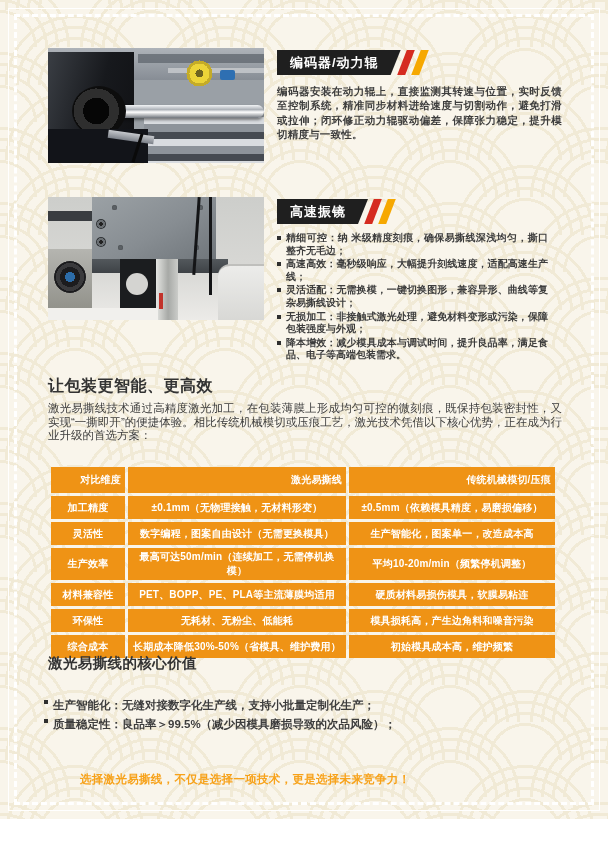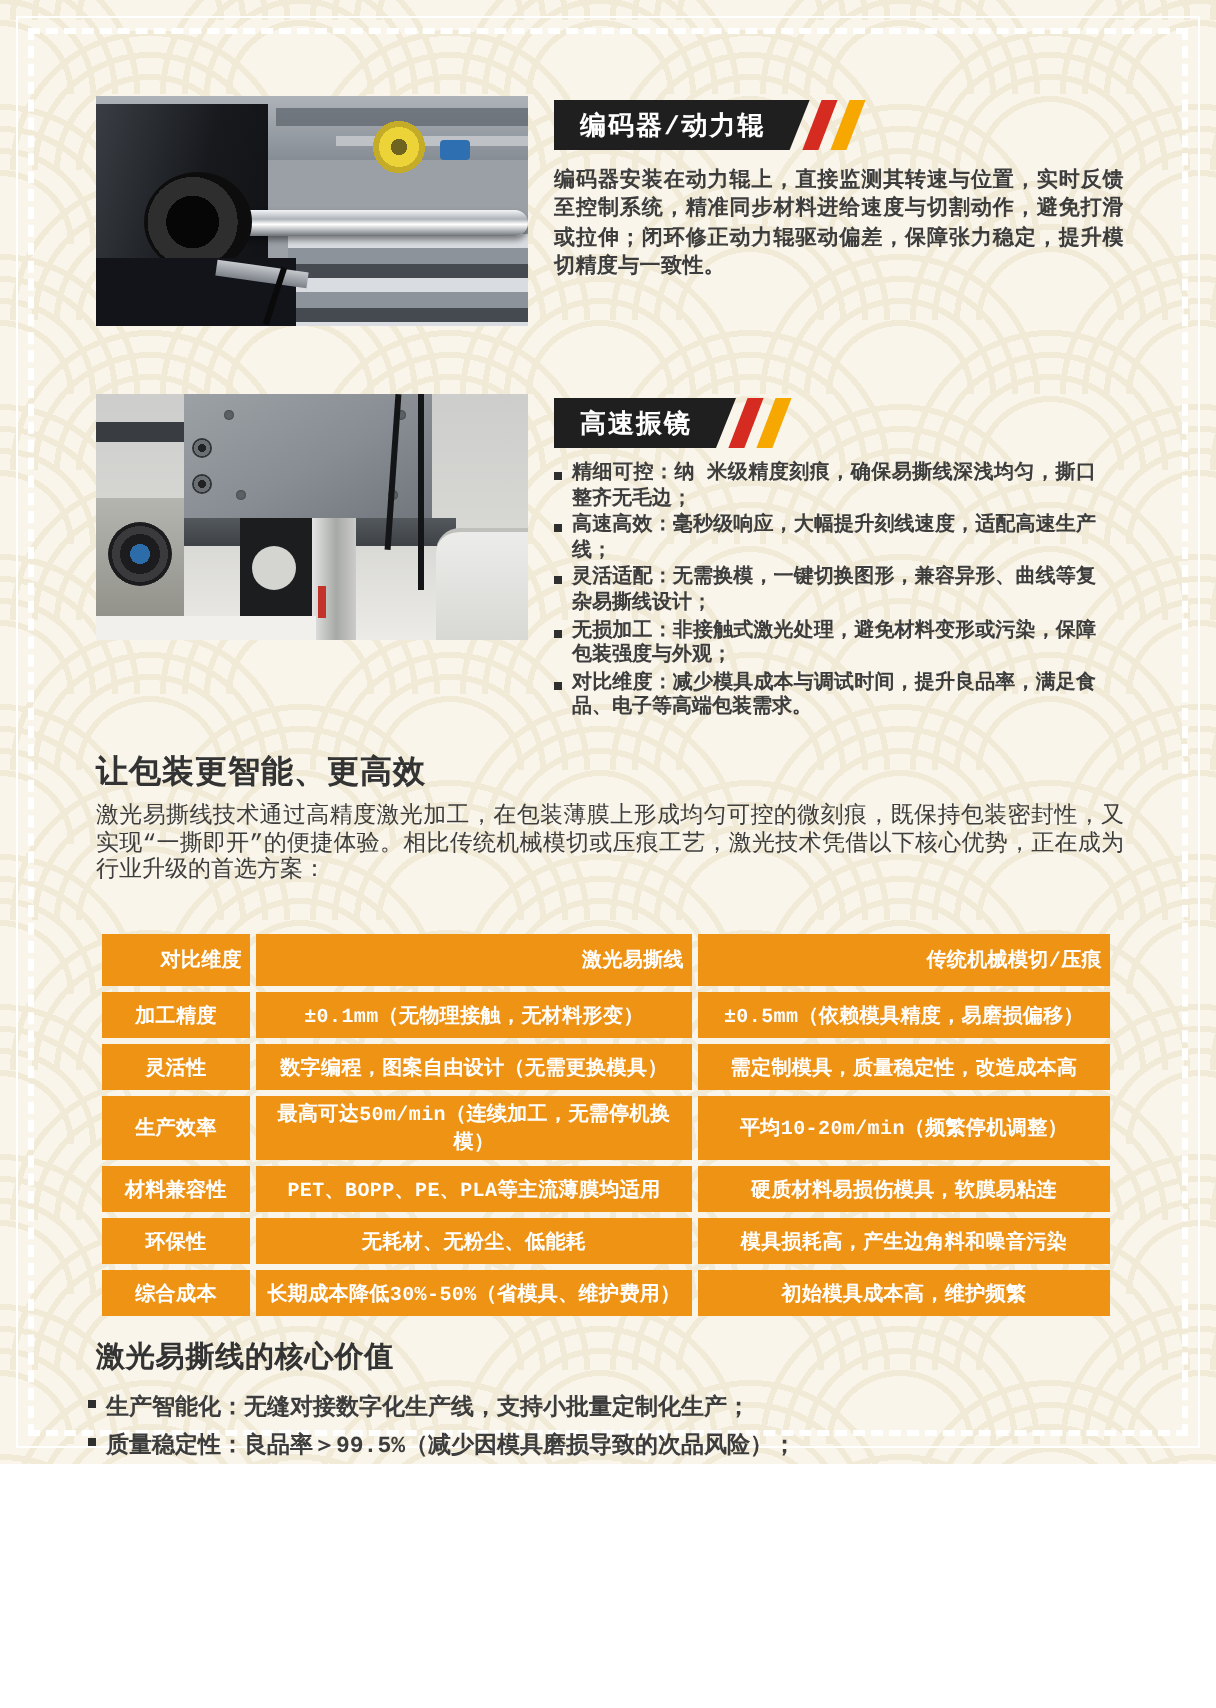--- a/index.html
+++ b/index.html
@@ -1,25 +1,24 @@
 <!DOCTYPE html>
 <html lang="zh"><head>
 <meta charset="utf-8">
 <style>
   html,body{margin:0;padding:0;}
   body{font-family:"Liberation Sans","DejaVu Sans",sans-serif;}
   .page{
-    position:relative;width:608px;height:732px;overflow:hidden;
+    position:relative;width:608px;height:819px;overflow:hidden;
     background-color:#f9f5eb;
     background-image:
       radial-gradient(circle at 50% 100%, rgba(0,0,0,0) 0 34px, #f1ead6 34px 37px, rgba(0,0,0,0) 37px 45px, #f1ead6 45px 48px, rgba(0,0,0,0) 48px 56px, #f1ead6 56px 59px, rgba(0,0,0,0) 59px 67px, #f1ead6 67px 70px, rgba(0,0,0,0) 70px),
       radial-gradient(circle at 50% 100%, rgba(0,0,0,0) 0 34px, #f1ead6 34px 37px, rgba(0,0,0,0) 37px 45px, #f1ead6 45px 48px, rgba(0,0,0,0) 48px 56px, #f1ead6 56px 59px, rgba(0,0,0,0) 59px 67px, #f1ead6 67px 70px, rgba(0,0,0,0) 70px);
     background-size:150px 75px;
     background-position:0 10px,75px 47px;
-    font-family:Liberation Mono, monospace;
   }
   .frame-outer{position:absolute;inset:8px;border:1px solid #ffffff;pointer-events:none;}
   .frame-dashed{position:absolute;inset:14px;border:3px dashed #ffffff;pointer-events:none;}
 
   .abs{position:absolute;}
 
   
   .photo{overflow:hidden;background:#9aa0a6;}
   .photo>div{position:absolute;}
   
@@ -155,21 +154,21 @@
       <div class="badge-stripes">
         <div class="stripe stripe-red"></div>
         <div class="stripe stripe-yellow"></div>
       </div>
     </div>
     <ul class="sq-list feature-list" id="feature2-list">
         <li><b>精细可控：</b><span>纳 米级精度刻痕，确保易撕线深浅均匀，撕口整齐无毛边；</span></li>
         <li><b>高速高效：</b><span>毫秒级响应，大幅提升刻线速度，适配高速生产线；</span></li>
         <li><b>灵活适配：</b><span>无需换模，一键切换图形，兼容异形、曲线等复杂易撕线设计；</span></li>
         <li><b>无损加工：</b><span>非接触式激光处理，避免材料变形或污染，保障包装强度与外观；</span></li>
-        <li><b>对比维度：</b><span>减少模具成本与调试时间，提升良品率，满足食品、电子等高端包装需求。</span></li>
+        <li><b>降本增效：</b><span>减少模具成本与调试时间，提升良品率，满足食品、电子等高端包装需求。</span></li>
       </ul>
   </div>
 
   <div class="abs h-intro" style="left:48px;top:376px;">让包装更智能、更高效</div>
   <div class="abs intro-p" style="left:48px;top:402px;width:514px;">激光易撕线技术通过高精度激光加工，在包装薄膜上形成均匀可控的微刻痕，既保持包装密封性，又实现“一撕即开”的便捷体验。相比传统机械模切或压痕工艺，激光技术凭借以下核心优势，正在成为行业升级的首选方案：</div>
 
   <table class="cmp abs" style="left:48px;top:464px;width:510px;">
     <colgroup>
         <col style="width:74px">
         <col style="width:218px">
@@ -184,21 +183,21 @@
       </thead>
     <tbody id="cmp-body">
         <tr>
           <td>加工精度</td>
           <td>±0.1mm（无物理接触，无材料形变）</td>
           <td>±0.5mm（依赖模具精度，易磨损偏移）</td>
         </tr>
         <tr>
           <td>灵活性</td>
           <td>数字编程，图案自由设计（无需更换模具）</td>
-          <td>需定制模具，质量稳定性，改造成本高</td>
+          <td>生产智能化，图案单一，改造成本高</td>
         </tr>
         <tr>
           <td>生产效率</td>
           <td>最高可达50m/min（连续加工，无需停机换模）</td>
           <td>平均10-20m/min（频繁停机调整）</td>
         </tr>
         <tr>
           <td>材料兼容性</td>
           <td>PET、BOPP、PE、PLA等主流薄膜均适用</td>
           <td>硬质材料易损伤模具，软膜易粘连</td>
@@ -209,19 +208,19 @@
           <td>模具损耗高，产生边角料和噪音污染</td>
         </tr>
         <tr>
           <td>综合成本</td>
           <td>长期成本降低30%-50%（省模具、维护费用）</td>
           <td>初始模具成本高，维护频繁</td>
         </tr>
       </tbody>
   </table>
 
-  <div class="abs h-core" style="left:48px;top:669px;">激光易撕线的核心价值</div>
+  <div class="abs h-core" style="left:48px;top:654px;">激光易撕线的核心价值</div>
   <ul class="sq-list core-list abs" id="core-values-list" style="left:44px;top:688px;width:524px;">
       <li><b>生产智能化：</b><span>无缝对接数字化生产线，支持小批量定制化生产；</span></li>
       <li><b>质量稳定性：</b><span>良品率＞99.5%（减少因模具磨损导致的次品风险）；</span></li>
     </ul>
   <div class="abs cta" style="left:80px;top:772px;">选择激光易撕线，不仅是选择一项技术，更是选择未来竞争力！</div>
 </div>
 
 </body></html>

